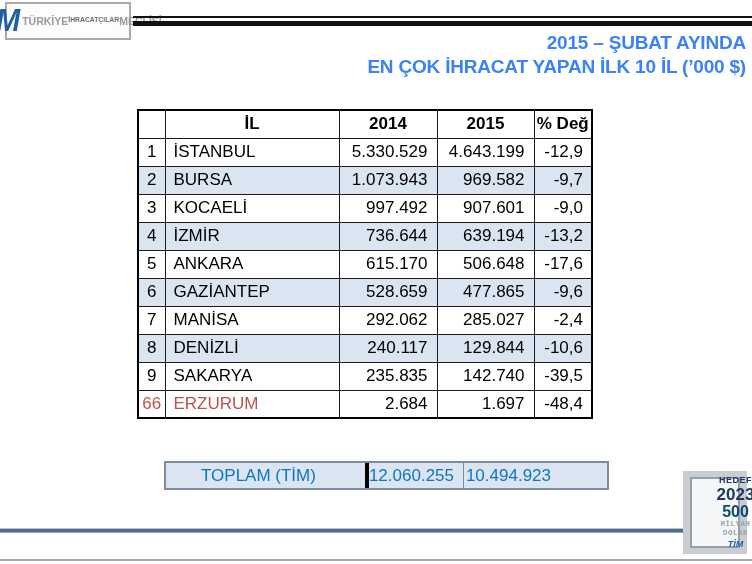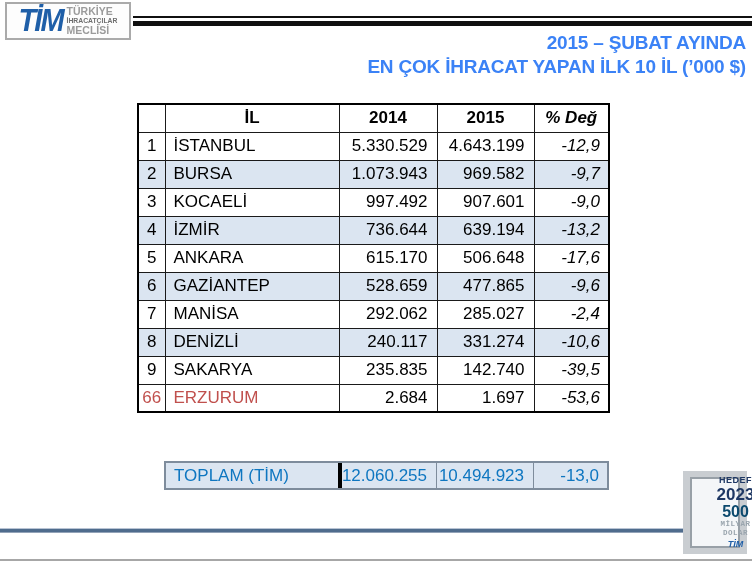--- a/index.html
+++ b/index.html
@@ -10,57 +10,57 @@
   
   .tim-logo{
     position:absolute;left:5px;top:2px;width:126px;height:38px;
     background:#fdfdfd;border:2px solid #aaaaaa;
     display:flex;align-items:center;justify-content:center;box-sizing:border-box;
   }
   .tim-abbr{
     font-size:29px;font-weight:800;font-style:italic;color:#1f5fa8;
     letter-spacing:-2px;line-height:1;transform:scaleY(1.05);
   }
-  .tim-side{margin-left:4px;display:flex;flex-direction:column;justify-content:center;}
+  .tim-side{margin-left:4px;display:flex;flex-direction:row;justify-content:center;}
   .tim-side .l1,.tim-side .l3{font-size:10.5px;font-weight:800;color:#9b9b9b;line-height:1.02;letter-spacing:0;}
   .tim-side .l2{font-size:6.8px;font-weight:800;color:#6e6e6e;line-height:1.15;}
   
   .rule-thin{position:absolute;left:133px;right:0;top:16px;height:2px;background:#101010;}
   .rule-thick{position:absolute;left:133px;right:0;top:21px;height:5px;background:#101010;}
   
   .slide-title{
     position:absolute;right:6px;top:31px;text-align:right;
     font-size:19px;font-weight:700;color:#3b82f6;line-height:1.25;letter-spacing:-0.2px;
   }
   
   table.exports{
-    position:absolute;left:137px;top:103px;border-collapse:collapse;
+    position:absolute;left:137px;top:109px;border-collapse:collapse;
     border:2px solid #000;table-layout:fixed;
   }
   table.exports td,table.exports th{
     border:1px solid #1a1a1a;height:28px;padding:0;font-size:17px;color:#000;
     box-sizing:border-box;vertical-align:middle;white-space:nowrap;overflow:hidden;
   }
   table.exports th{font-weight:700;}
   .col-rank{width:27px;text-align:center;}
   .col-city{width:174px;text-align:left;padding-left:8px !important;}
   .col-num{width:98px;text-align:right;padding-right:9px !important;}
   .col-num2{width:97px;text-align:right;padding-right:9px !important;}
-  .col-pct{width:75px;text-align:right;padding-right:8px !important;font-style:italic;}
+  .col-pct{width:58px;text-align:right;padding-right:8px !important;}
   th.col-city{text-align:center;padding-left:0 !important;}
   th.col-num,th.col-num2,th.col-pct{text-align:center;padding-right:0 !important;}
   tr.alt td{background:#dbe5f1;}
   tr.erzurum td.red-text{color:#c0504d;}
   
   .total-strip{
     position:absolute;left:164px;top:461px;width:445px;height:29px;
     background:#dbe5f1;border:2px solid #7e8c9c;box-sizing:border-box;
     display:flex;align-items:center;color:#0e76c0;font-size:17px;
   }
-  .total-strip .t-city{width:172px;padding-left:8px;box-sizing:border-box;text-align:left;}
+  .total-strip .t-city{width:172px;padding-left:8px;box-sizing:border-box;text-align:left;margin-left:27px;}
   .total-strip .t-num{width:98px;padding-right:9px;box-sizing:border-box;text-align:right;border-left:4px solid #000000;height:100%;display:flex;align-items:center;justify-content:flex-end;}
   .total-strip .t-num2{width:97px;padding-right:9px;box-sizing:border-box;text-align:right;border-left:1px solid #7e8c9c;height:100%;display:flex;align-items:center;justify-content:flex-end;}
   .total-strip .t-pct{flex:1;padding-right:8px;box-sizing:border-box;text-align:right;border-left:1px solid #7e8c9c;height:100%;display:flex;align-items:center;justify-content:flex-end;}
   
   .bottom-navy{
     position:absolute;left:0;top:528px;width:696px;height:5px;
     background:linear-gradient(#b9c4d4 0 22%, #4f6c8d 22% 72%, #93a3b8 72% 100%);
   }
   .bottom-gray{position:absolute;left:0;top:559px;width:752px;height:2px;background:#a7a7a7;}
   
@@ -153,45 +153,44 @@
     <td class="col-rank">7</td>
     <td class="col-city">MANİSA</td>
     <td class="col-num">292.062</td>
     <td class="col-num2">285.027</td>
     <td class="col-pct">-2,4</td>
   </tr>
   <tr class="alt">
     <td class="col-rank">8</td>
     <td class="col-city">DENİZLİ</td>
     <td class="col-num">240.117</td>
-    <td class="col-num2">331.274</td>
+    <td class="col-num2">129.844</td>
     <td class="col-pct">-10,6</td>
   </tr>
   <tr>
     <td class="col-rank">9</td>
     <td class="col-city">SAKARYA</td>
     <td class="col-num">235.835</td>
     <td class="col-num2">142.740</td>
     <td class="col-pct">-39,5</td>
   </tr>
   <tr class="erzurum">
     <td class="col-rank red-text">66</td>
     <td class="col-city red-text">ERZURUM</td>
     <td class="col-num">2.684</td>
     <td class="col-num2">1.697</td>
-    <td class="col-pct">-53,6</td>
+    <td class="col-pct">-48,4</td>
   </tr>
 </tbody>
   </table>
 
 <div class="total-strip">
   <div class="t-city">TOPLAM (TİM)</div>
   <div class="t-num">12.060.255</div>
   <div class="t-num2">10.494.923</div>
-  <div class="t-pct">-13,0</div>
 </div>
 
 <div class="bottom-navy"></div>
 <div class="bottom-gray"></div>
 
 <div class="hedef-wrap">
   <div class="hedef-box">
     <span class="h1">HEDEF</span>
     <span class="h2">2023</span>
     <span class="h3">500</span>

